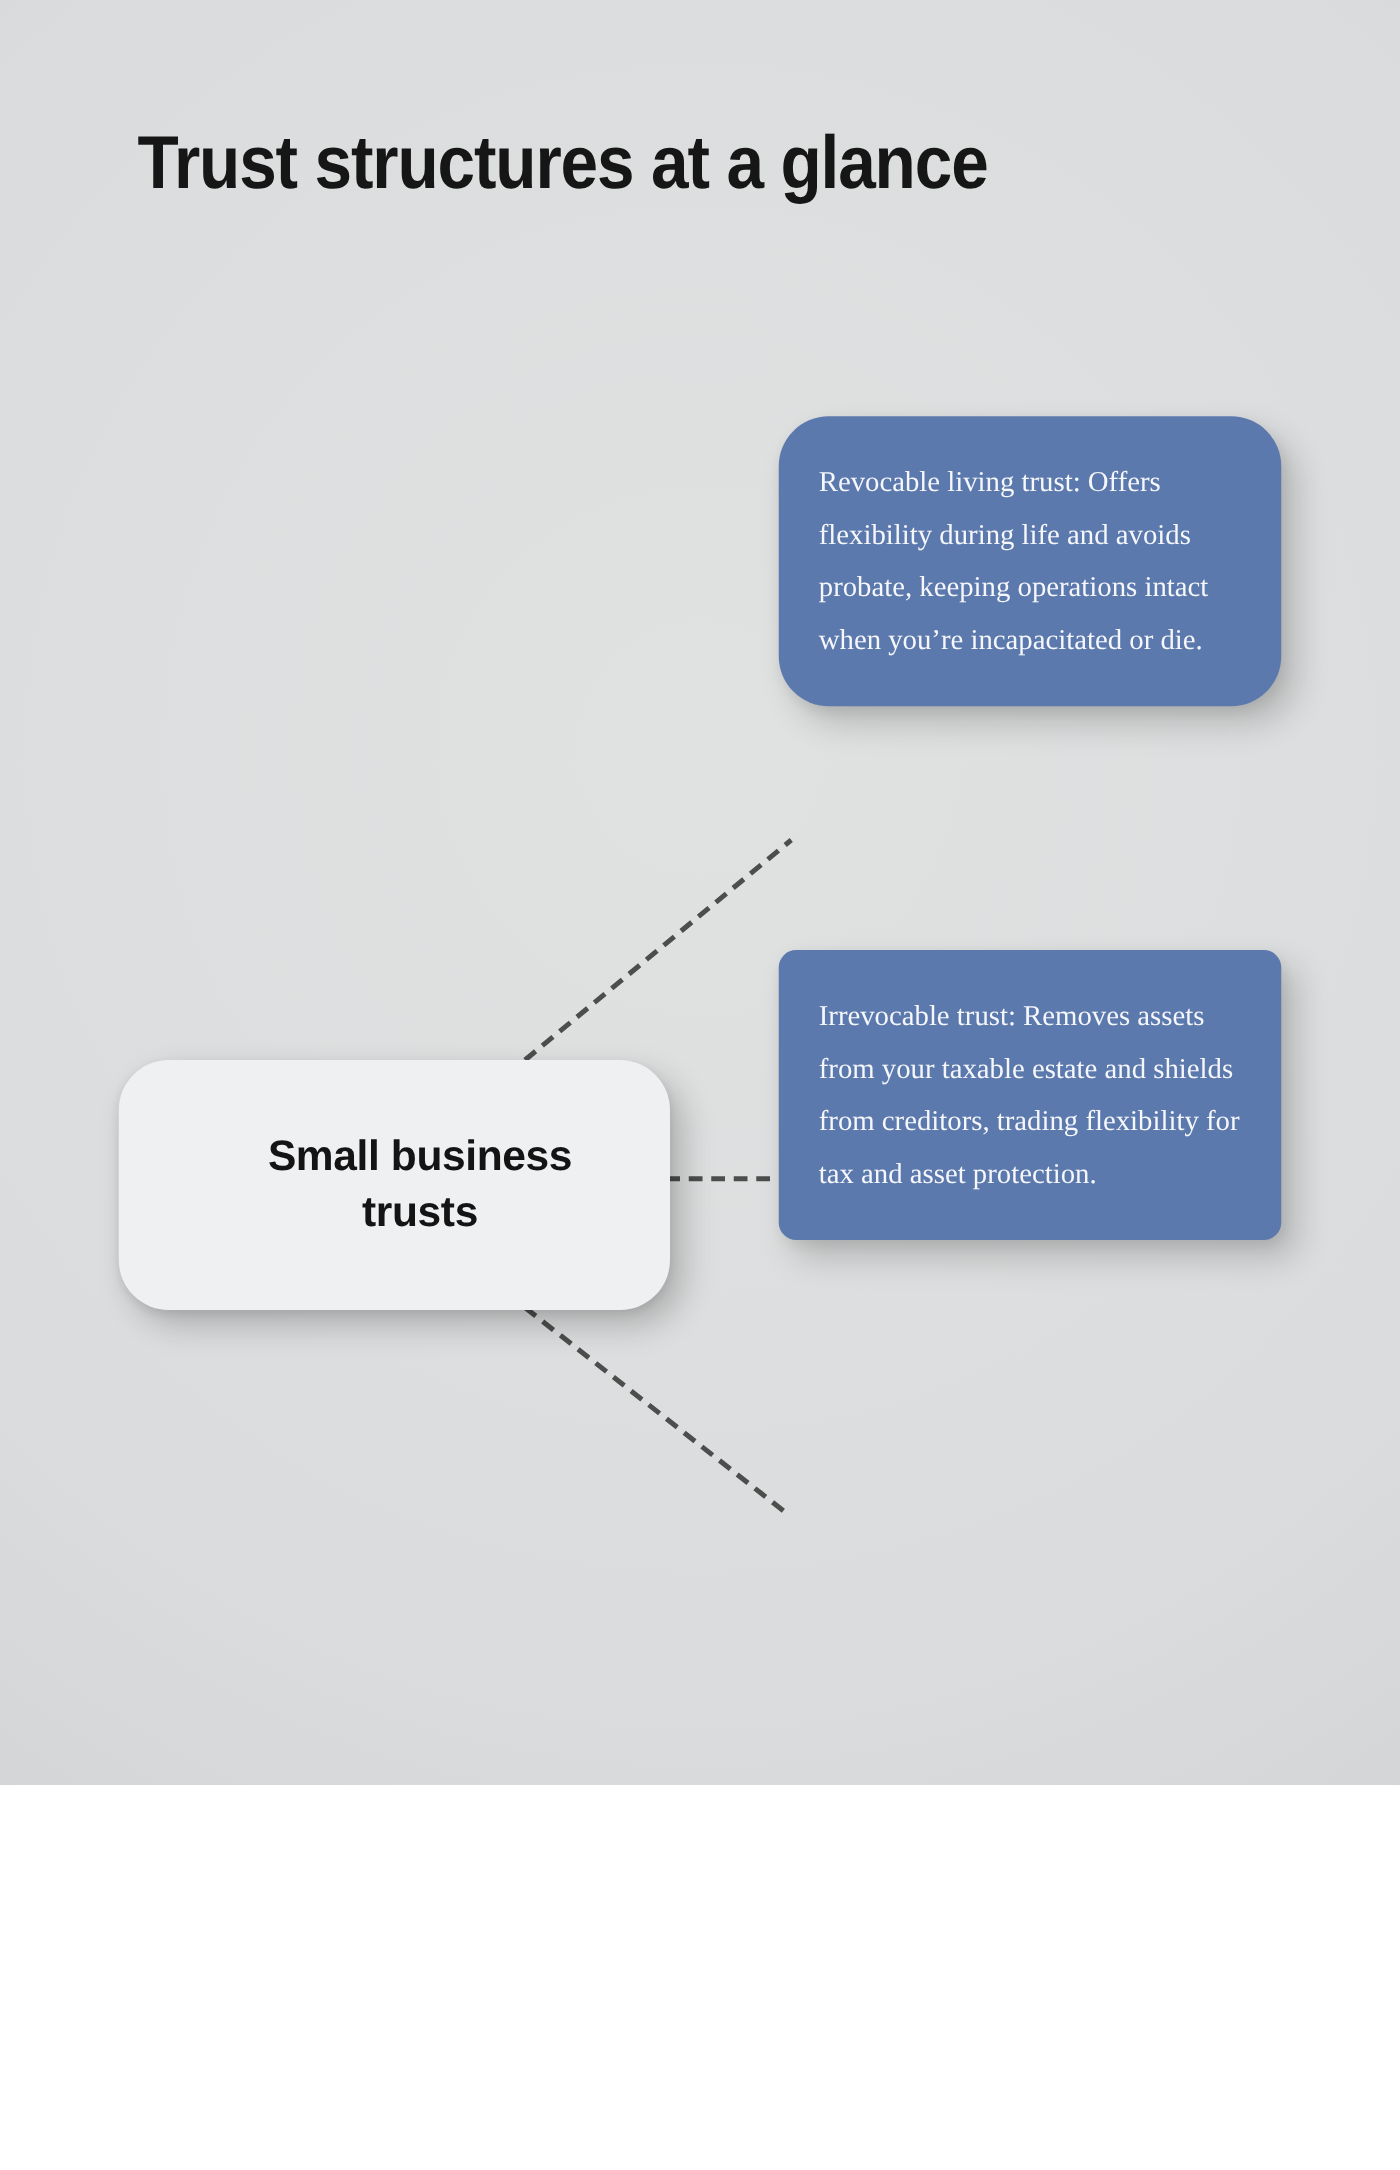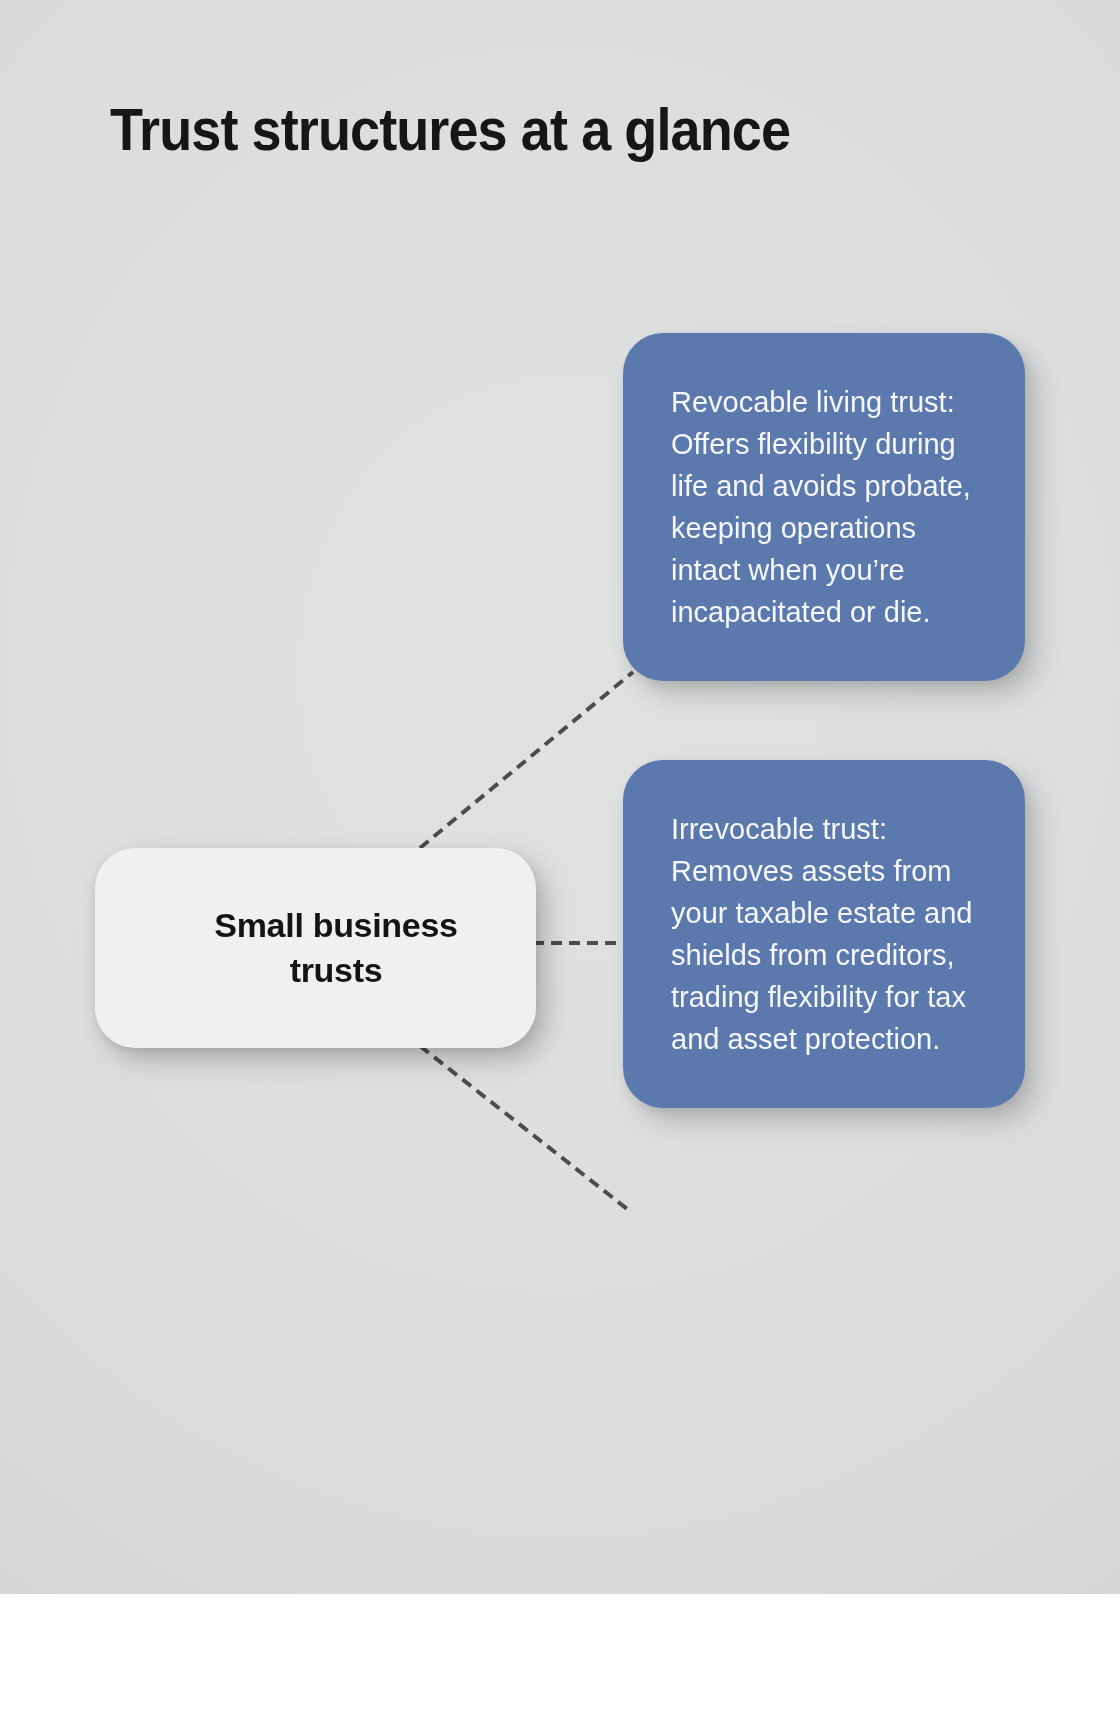--- a/index.html
+++ b/index.html
@@ -3,21 +3,21 @@
 <meta charset="utf-8">
 <style>
   html, body {
     margin: 0;
     padding: 0;
     font-family: "Liberation Sans", sans-serif;
   }
   .canvas {
     position: relative;
     width: 1120px;
-    height: 1594px;
+    height: 1428px;
     overflow: hidden;
     background: radial-gradient(ellipse 120% 95% at 50% 42%,
                 #e0e1e1 0%, var(--background, #dbdcdd) 55%, #cbcdce 100%);
   }
   .title {
     position: absolute;
     left: 110px;
     top: 94px;
     margin: 0;
     font-size: 60px;
@@ -69,27 +69,28 @@
     position: absolute;
     left: 623px;
     width: 402px;
     box-sizing: border-box;
     border-radius: 40px;
     background: var(--branch-fill, #5c79ad);
     padding: 32px 26px 32px 32px;
     box-shadow: 12px 14px 26px rgba(0,0,0,0.18), 2px 4px 10px rgba(0,0,0,0.07);
   }
   .branch p {
-    margin: 16px;
-    font-size: 29px;
+    margin: 0;
+    font-size: 23px;
     line-height: 42px;
     color: var(--branch-text, #f5f7fa);
+    font-family: Liberation Serif, serif;
   }
   .branch-1 { top: 333px; }
-  .branch-2 { top: 760px; }
+  .branch-2 { top: 760px; border-radius: 14px; }
   .branch-3 { top: 1188px; }
 </style>
 </head>
 <body style="--background: #dbdcdd; --branch-fill: #5c79ad; --branch-text: #f5f7fa; --node-fill: #eff0f2; --node-text: #141414; --connector: #4d4d4d; --title: #161616;">
 
 <div class="canvas">
 
   <h1 class="title">Trust structures at a glance</h1>
 
   <svg class="connectors" viewBox="0 0 1120 1736" xmlns="http://www.w3.org/2000/svg">

